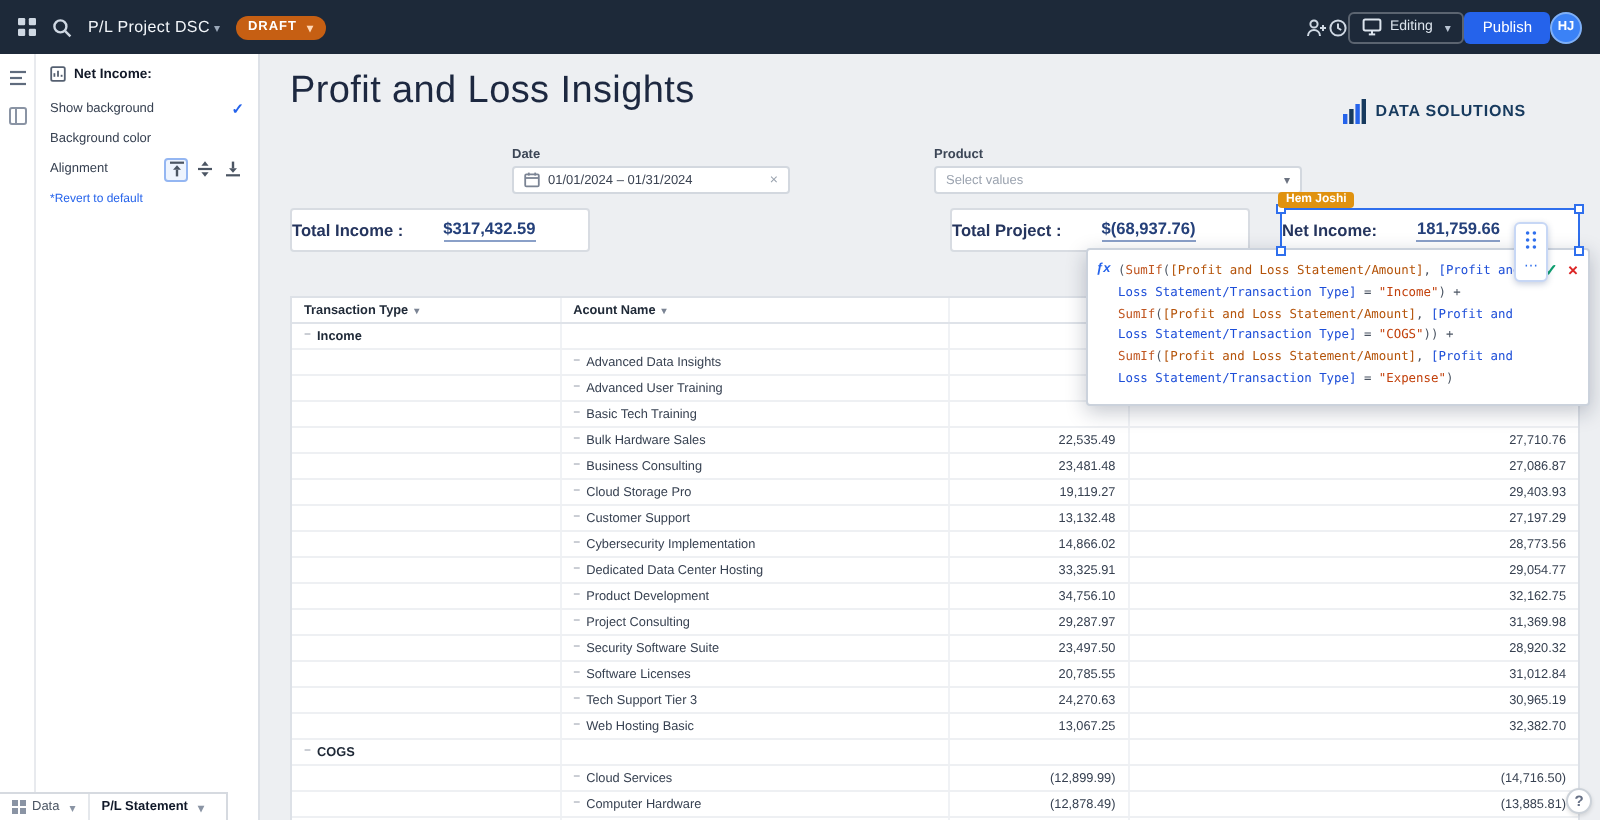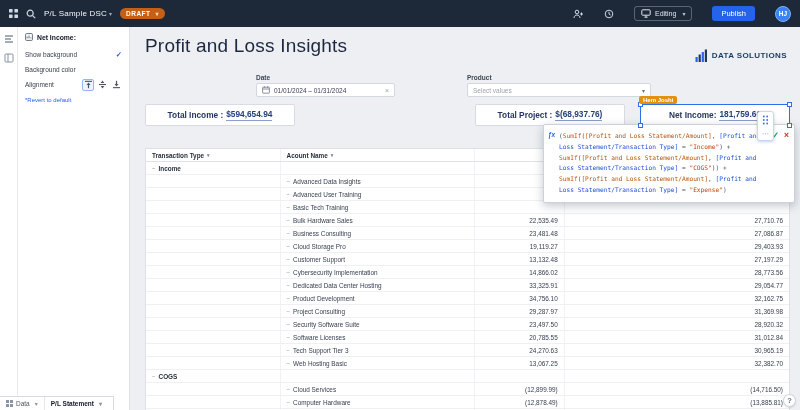--- a/index.html
+++ b/index.html
@@ -7,54 +7,54 @@
   body{font-family:"Liberation Sans",sans-serif;background:#dfe1e5}
   .app{position:relative;width:800px;height:410px;background:#edeff2;overflow:hidden}
 
   
   .topbar{position:absolute;top:0;left:0;right:0;height:27px;background:#1d2939;display:flex;align-items:center;padding:0 9px;color:#e7ecf3;z-index:20}
   .tb-left{display:flex;align-items:center;gap:8px}
   .doc-title{font-size:8px;color:#f3f6fa;font-weight:500;letter-spacing:.2px}
   .caret{font-size:6px;color:#9aa7b8;margin-left:2px}
   .draft-badge{display:flex;align-items:center;gap:3px;background:#c65f13;color:#fff;font-size:6.5px;font-weight:700;letter-spacing:.5px;padding:2px 6px;border-radius:8px;cursor:pointer}
   .draft-badge .caret{color:#ffd9b8}
-  .tb-right{margin-left:auto;display:flex;align-items:center;gap:20px}
+  .tb-right{margin-left:auto;display:flex;gap:0}
   .editing-chip{display:flex;align-items:center;gap:4px;border:1px solid rgba(255,255,255,.28);border-radius:3px;padding:2px 6px;font-size:7px;color:#dde5ee;cursor:pointer}
   .editing-chip .caret{color:#b9c4d2}
   .publish-btn{background:#2563eb;color:#fff;border:none;border-radius:3px;font-size:7.5px;padding:3px 9px;font-family:inherit;cursor:pointer}
   .avatar{width:16px;height:16px;border-radius:50%;background:#3b82f6;color:#fff;font-size:6.5px;font-weight:700;display:flex;align-items:center;justify-content:center;border:1px solid #7fb0f7}
   .icon-btn{display:flex;align-items:center;justify-content:center;cursor:pointer}
 
   
   .side-rail{position:absolute;top:27px;left:0;bottom:0;width:18px;background:#fff;border-right:1px solid #e8eaee;display:flex;flex-direction:column;align-items:center;padding-top:7px;gap:9px;z-index:5}
   .format-panel{position:absolute;top:27px;left:18px;bottom:0;width:112px;background:#fff;border-right:1px solid #dde1e7;z-index:5}
   .fp-header{display:flex;align-items:center;gap:4px;padding:6px 7px 6px;font-size:6.8px;font-weight:700;color:#111827}
   .fp-row{display:flex;align-items:center;justify-content:space-between;padding:0 7px;font-size:6.5px;color:#374151;height:15px}
   .fp-check{color:#2563eb;font-size:7.5px;font-weight:700}
   .align-icons{display:flex;gap:2px;align-items:center}
   .align-btn{width:12px;height:12px;display:flex;align-items:center;justify-content:center;border:1px solid transparent;border-radius:2px;cursor:pointer}
   .align-btn.active{border-color:#94b6f2;background:#eef4fe}
   .fp-link{display:block;padding:5px 7px;font-size:6px;color:#2563eb;text-decoration:none}
 
   
   .canvas{position:absolute;top:27px;left:130px;right:0;bottom:0;overflow:hidden}
   .page-title{position:absolute;left:15px;top:8px;font-size:19px;font-weight:500;color:#1d2840;letter-spacing:.2px}
-  .logo{position:absolute;right:13px;top:22px;display:flex;align-items:center;gap:4px}
+  .logo{position:absolute;right:37px;top:22px;display:flex;align-items:center;gap:4px}
   .logo-text{font-size:8px;font-weight:700;color:#173a5e;letter-spacing:.4px}
   .filter-label{position:absolute;top:47px;font-size:6.5px;font-weight:700;color:#3c4656}
   .lbl-date{left:126px}.lbl-product{left:337px}
   .filter-box{position:absolute;top:56px;height:14px;background:#fff;border:1px solid #d3d8df;border-radius:2px;display:flex;align-items:center;padding:0 5px;gap:4px;font-size:6.5px;color:#3c4453;cursor:pointer}
   .date-box{left:126px;width:139px}
   .product-box{left:337px;width:184px}
   .filter-x{margin-left:auto;color:#98a1ad;font-size:7px}
   .placeholder{color:#9ba3af}
   .box-caret{margin-left:auto;color:#6b7280;font-size:6px}
 
   
-  .kpi-card{position:absolute;top:77px;width:150px;height:22px;background:#fff;border:1px solid #d8dce2;border-radius:2px;display:flex;align-items:center;justify-content:center;gap:3px;font-size:8.3px;font-weight:600;color:#25355e;cursor:pointer}
+  .kpi-card{position:absolute;top:77px;width:150px;height:22px;background:#fff;border:1px solid #d8dce2;border-radius:2px;display:flex;align-items:center;justify-content:flex-start;gap:20px;font-size:8.3px;font-weight:600;color:#25355e;cursor:pointer}
   .k1{left:15px}.k2{left:180px}.k3{left:345px}.k4{left:510px}
   .kpi-value{border-bottom:1px solid #8aa0c8;padding-bottom:1px;color:#24407a}
   .kpi-card.selected{border:1.5px solid #2f6fed}
   .handle{position:absolute;width:5px;height:5px;background:#fff;border:1px solid #2f6fed;z-index:7}
   .h-tl{left:-3px;top:-3px}.h-tr{right:-3px;top:-3px}.h-bl{left:-3px;bottom:-3px}.h-br{right:-3px;bottom:-3px}
   .presence-tag{position:absolute;left:509px;top:69px;background:#e0920f;color:#fff;font-size:6px;font-weight:600;padding:1px 4px;border-radius:2px;z-index:7;white-space:nowrap}
   .element-toolbar{position:absolute;left:627px;top:84px;width:17px;height:30px;background:#fff;border:1px solid #c7d7f5;border-radius:3px;box-shadow:0 1px 3px rgba(30,60,120,.25);display:flex;flex-direction:column;align-items:center;justify-content:space-around;z-index:8}
   .et-ellipsis{color:#2f6fed;font-size:7px;line-height:6px}
 
   
@@ -103,21 +103,21 @@
             <rect x="5.4" y="5.4" width="3.6" height="3.6" rx="0.6" fill="#cfd8e3"></rect>
           </svg>
       </span>
       <span class="icon-btn">
         <svg width="10" height="10" viewBox="0 0 10 10" fill="none" stroke="#cfd8e3" stroke-width="1.2">
             <circle cx="4.2" cy="4.2" r="3"></circle>
             <line x1="6.6" y1="6.6" x2="9.2" y2="9.2"></line>
           </svg>
       </span>
       <span style="display:flex;align-items:center">
-        <span class="doc-title">P/L Sample DSC</span>
+        <span class="doc-title">P/L Project DSC</span>
         <span class="caret">▾</span>
       </span>
       <span class="draft-badge">
         <span>DRAFT</span>
         <span class="caret">▾</span>
       </span>
     </div>
     <div class="tb-right">
       <span class="icon-btn">
         <svg width="11" height="10" viewBox="0 0 11 10" fill="none" stroke="#cfd8e3" stroke-width="1">
@@ -244,21 +244,21 @@
     </div>
 
     <span class="filter-label lbl-product">Product</span>
     <div class="filter-box product-box">
       <span class="placeholder">Select values</span>
       <span class="box-caret">▾</span>
     </div>
 
     <div class="kpi-card k1">
       <span>Total Income :</span>
-      <span class="kpi-value">$594,654.94</span>
+      <span class="kpi-value">$317,432.59</span>
     </div>
     <div class="kpi-card k3">
       <span>Total Project :</span>
       <span class="kpi-value">$(68,937.76)</span>
     </div>
     <div class="kpi-card k4 selected">
       <span>Net Income:</span>
       <span class="kpi-value">181,759.66</span>
       <span class="handle h-tl"></span>
       <span class="handle h-tr"></span>

